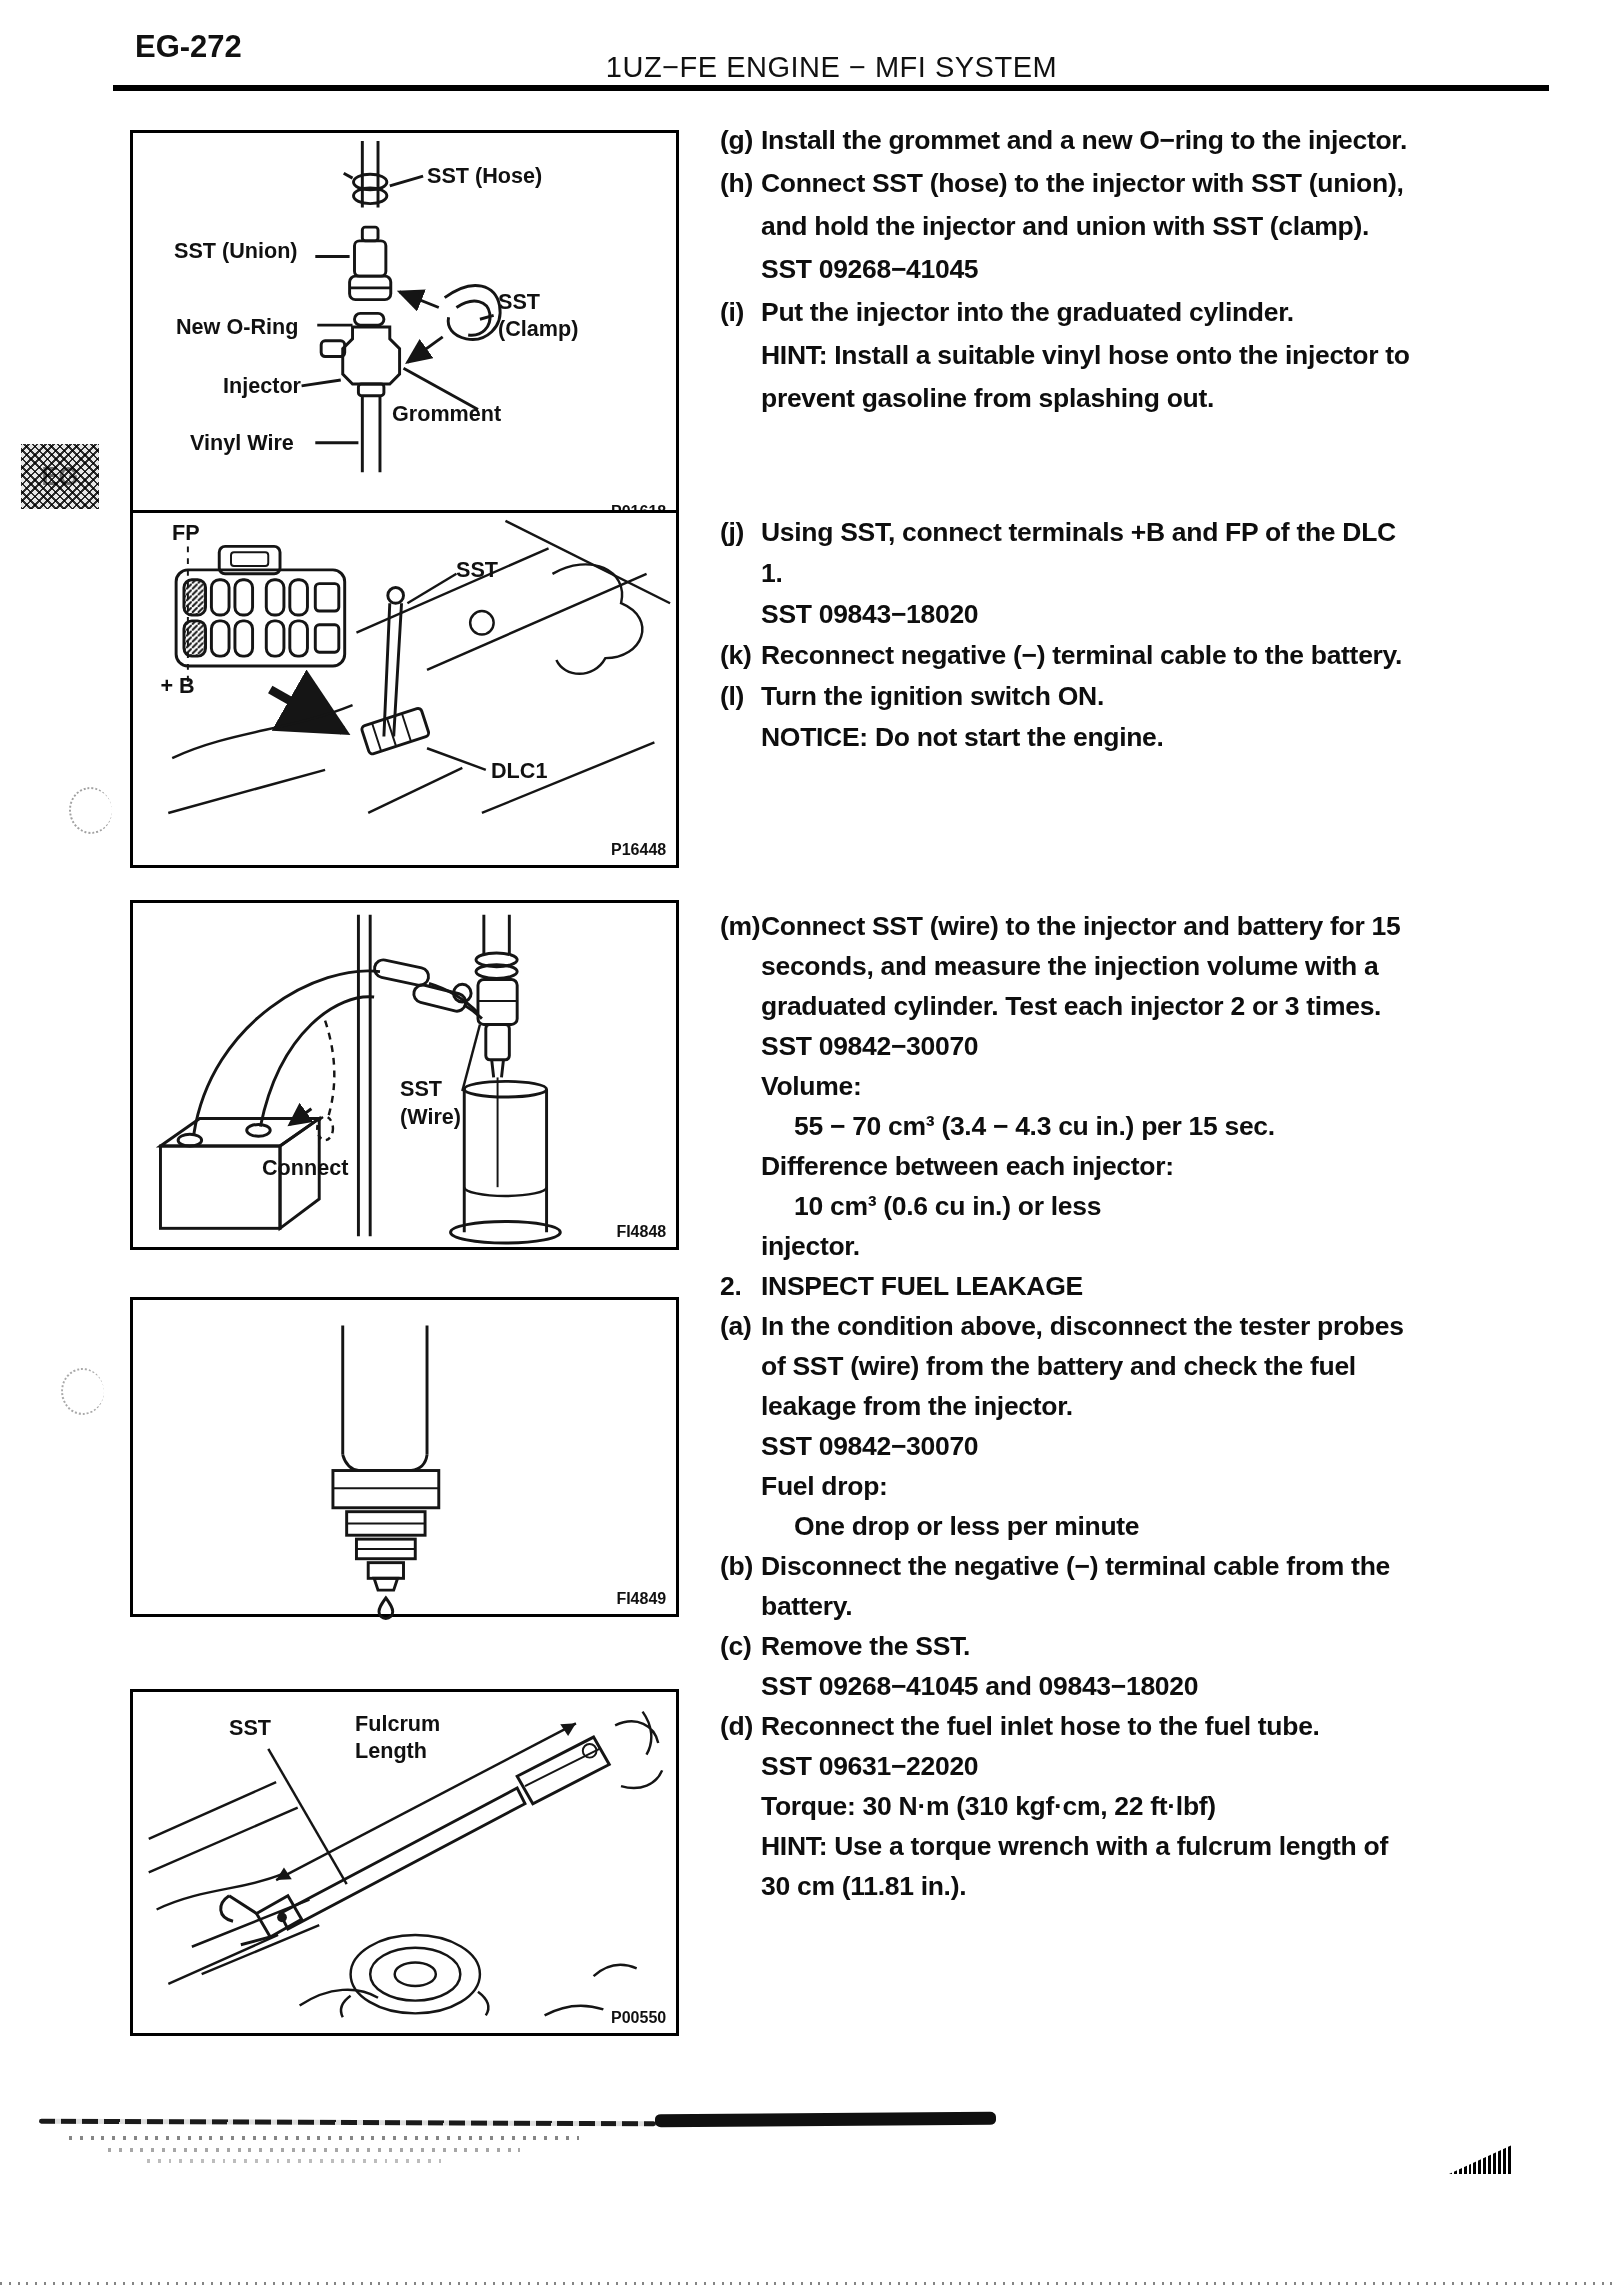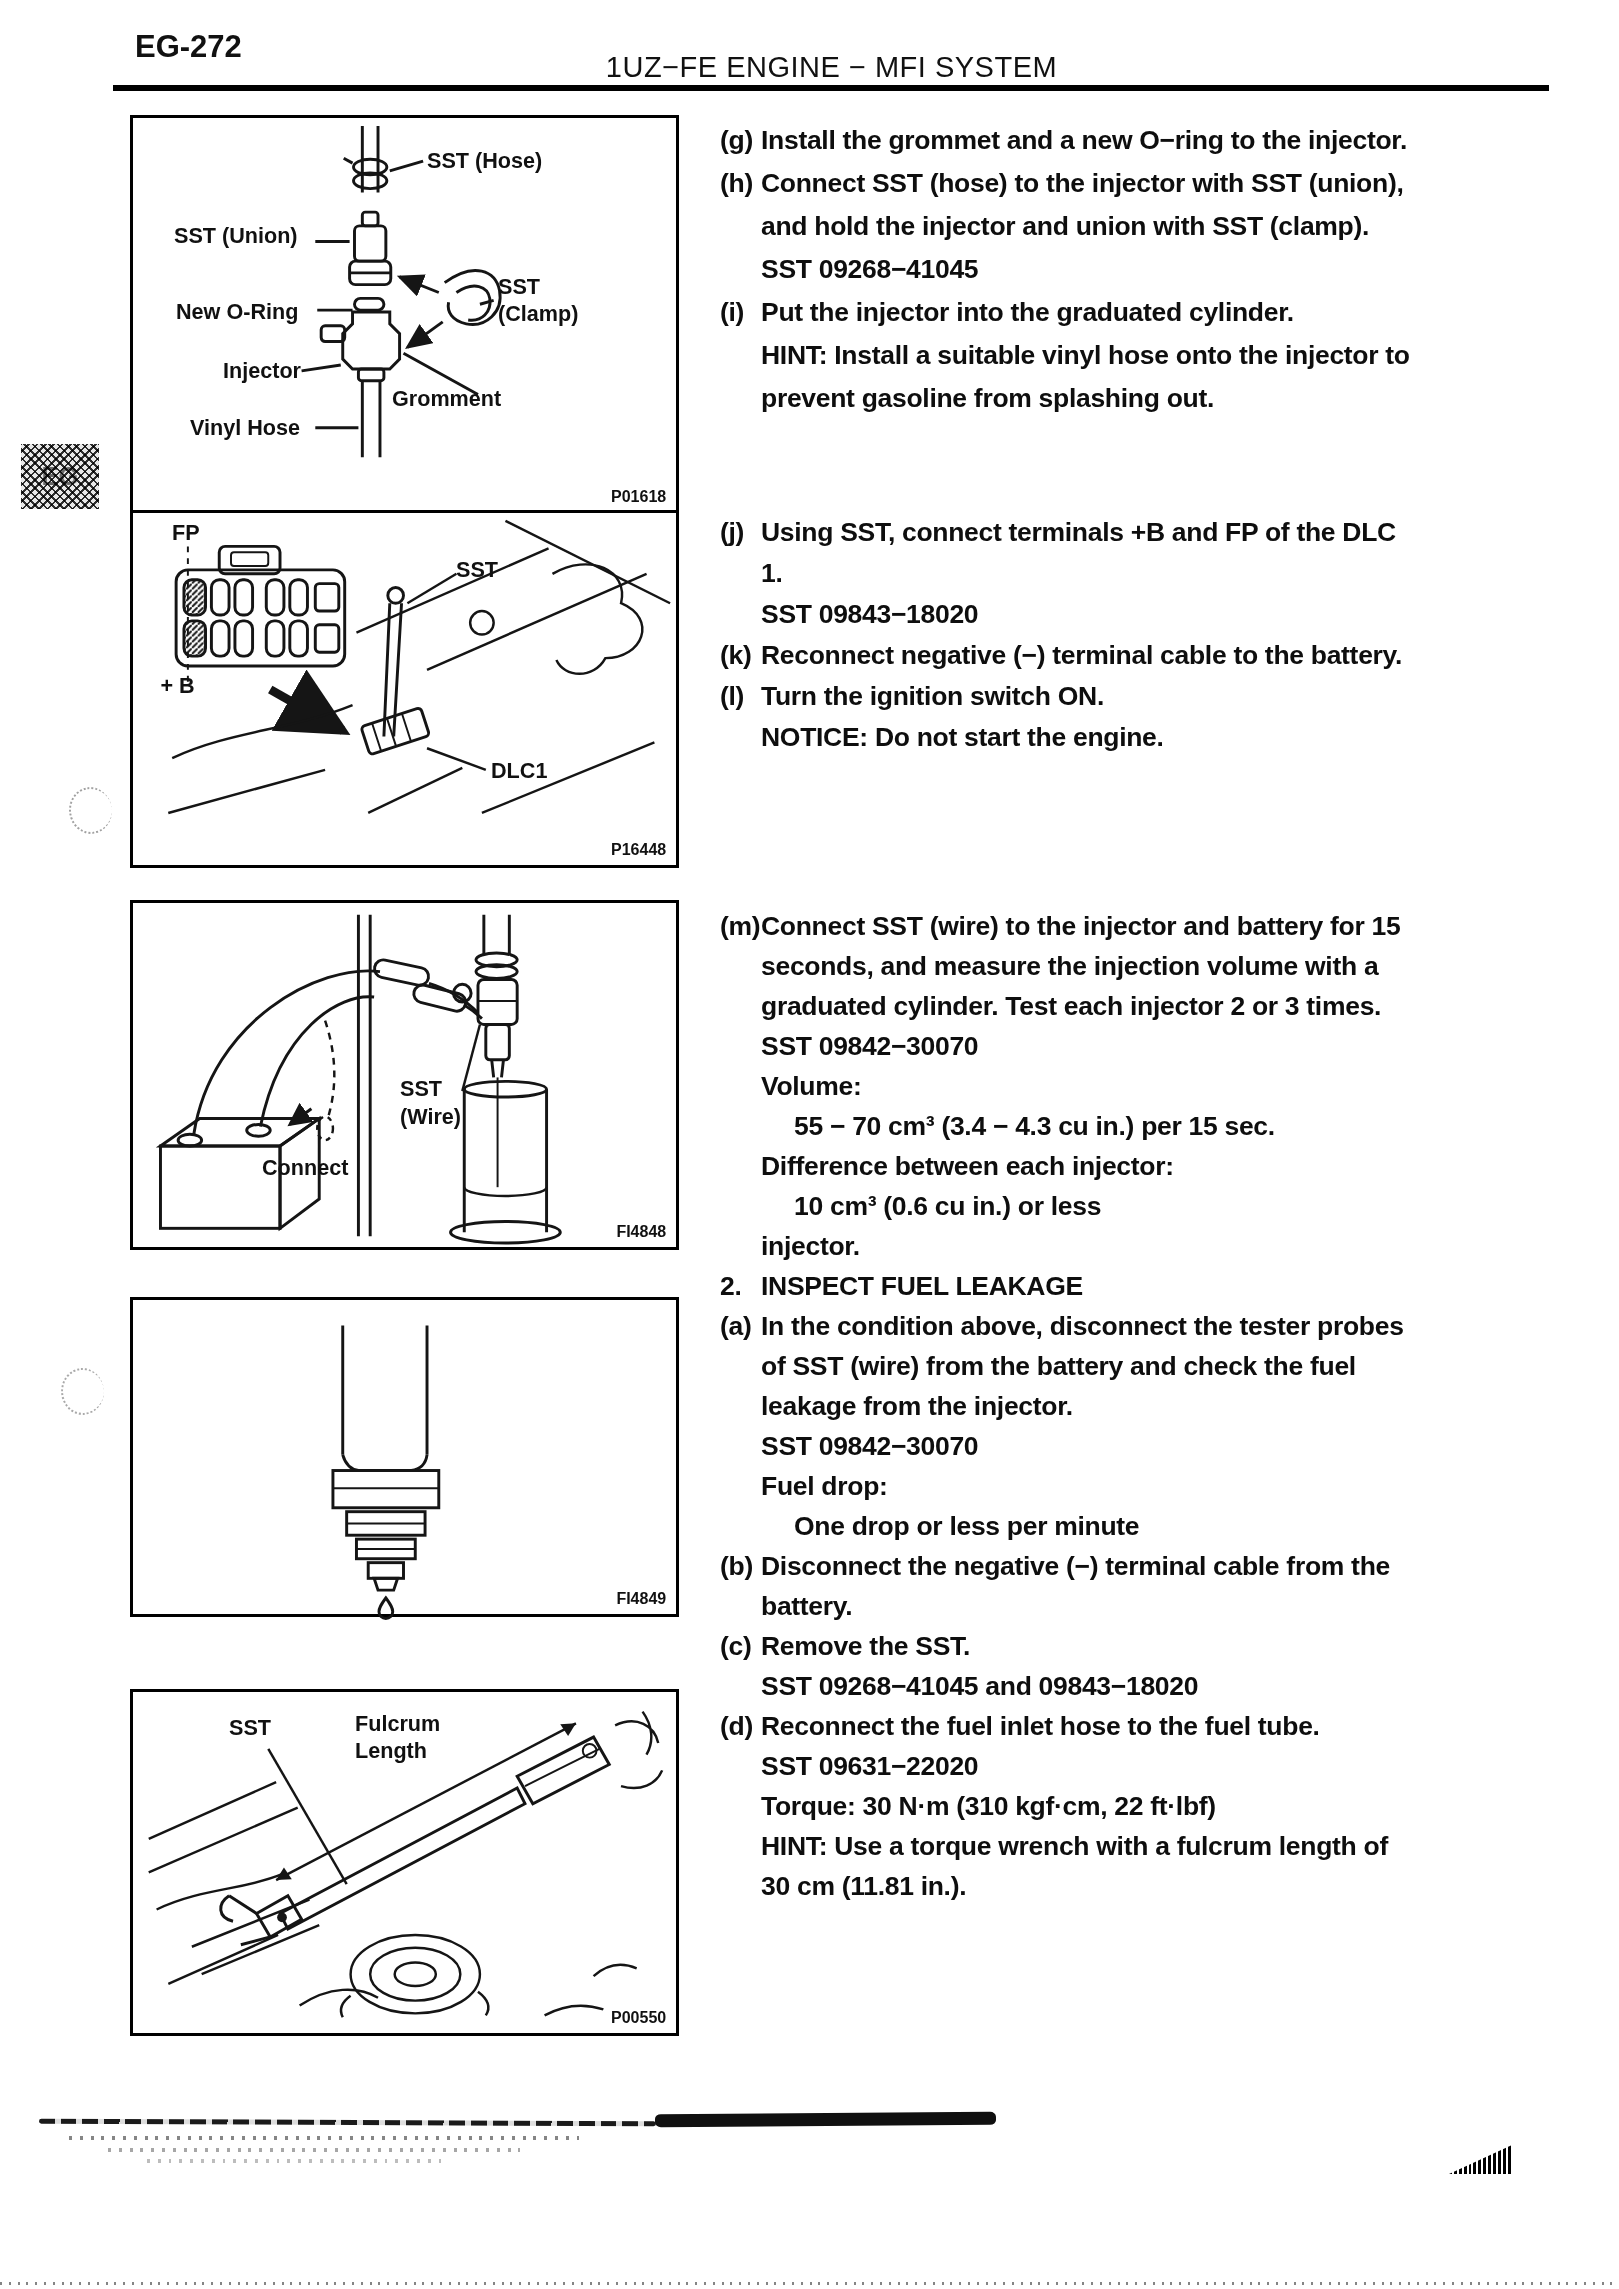--- a/index.html
+++ b/index.html
@@ -16,21 +16,21 @@
   .egtab{position:absolute;left:21px;top:444px;width:78px;height:65px;
     background:
       repeating-linear-gradient(45deg, rgba(0,0,0,.8) 0 2px, transparent 2px 5.9px),
       repeating-linear-gradient(-45deg, rgba(0,0,0,.8) 0 2px, transparent 2px 5.9px),
       #e8e8e8;
     display:flex;align-items:center;justify-content:center}
   .egtab span{font-size:25.5px;font-weight:700;color:rgba(0,0,0,.55)}
   
   .fig{position:absolute;left:130px;width:549px;border:3.9px solid #000;
        background:#fff;box-sizing:border-box}
-  #fig1{top:115px;height:400px}
+  #fig1{top:130px;height:400px}
   #fig2{top:510px;height:358px}
   #fig3{top:900px;height:350px}
   #fig4{top:1297px;height:320px}
   #fig5{top:1689px;height:347px}
   .fig svg{position:absolute;left:0;top:0}
   .figlabel{position:absolute;font-size:21.6px;font-weight:700;white-space:nowrap;line-height:1.15}
   .figcode{position:absolute;right:9.8px;bottom:5.9px;font-size:16px;font-weight:700}
   
   .textcol{position:absolute;left:720px;width:804px;font-size:26.5px;font-weight:700;
            letter-spacing:-0.3px;color:#0e0e0e}
@@ -109,21 +109,21 @@
       <path d="M186 316 H230"></path>
     </g>
   </svg>
   <span class="figlabel" style="left:294px;top:31px">SST (Hose)</span>
   <span class="figlabel" style="left:41px;top:106px">SST (Union)</span>
   <span class="figlabel" style="left:365px;top:157px">SST</span>
   <span class="figlabel" style="left:365px;top:184px">(Clamp)</span>
   <span class="figlabel" style="left:43px;top:182px">New O-Ring</span>
   <span class="figlabel" style="left:90px;top:241px">Injector</span>
   <span class="figlabel" style="left:259px;top:269px">Gromment</span>
-  <span class="figlabel" style="left:57px;top:298px">Vinyl Hose</span>
+  <span class="figlabel" style="left:57px;top:298px">Vinyl Wire</span>
   <span class="figcode">P01618</span>
 </div>
 
 <div class="fig" id="fig2">
   <svg width="541" height="350" viewBox="0 0 552 357">
     <defs>
       <marker id="a2" markerWidth="9" markerHeight="9" refX="7" refY="4" orient="auto">
         <path d="M0 0 L8 4 L0 8 z" fill="#151515"></path>
       </marker>
       <pattern id="ht" width="6" height="6" patternUnits="userSpaceOnUse">

